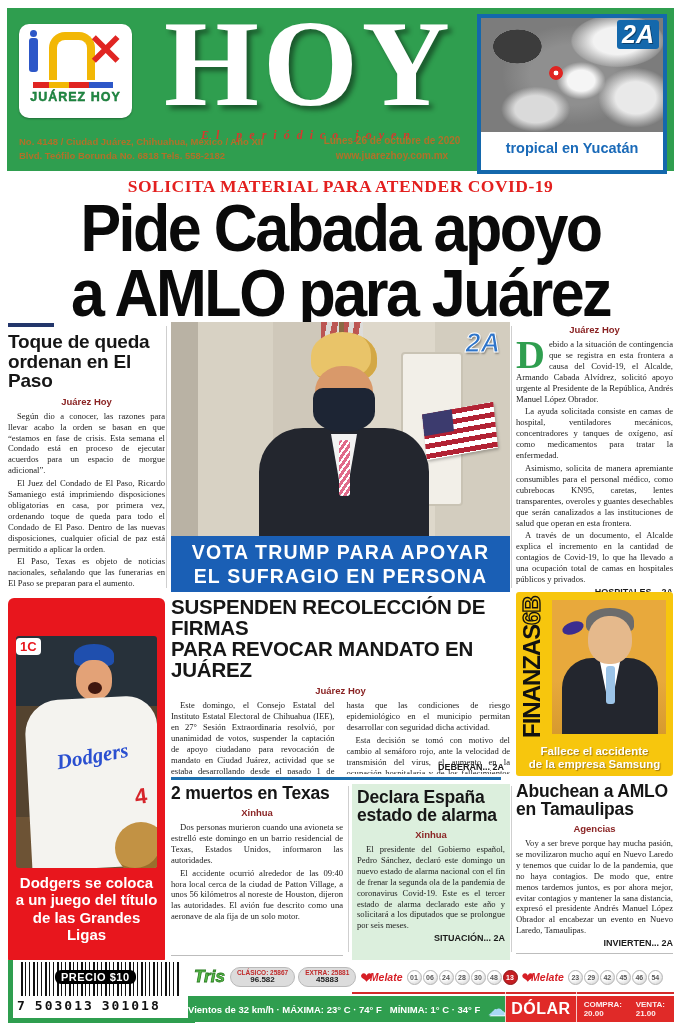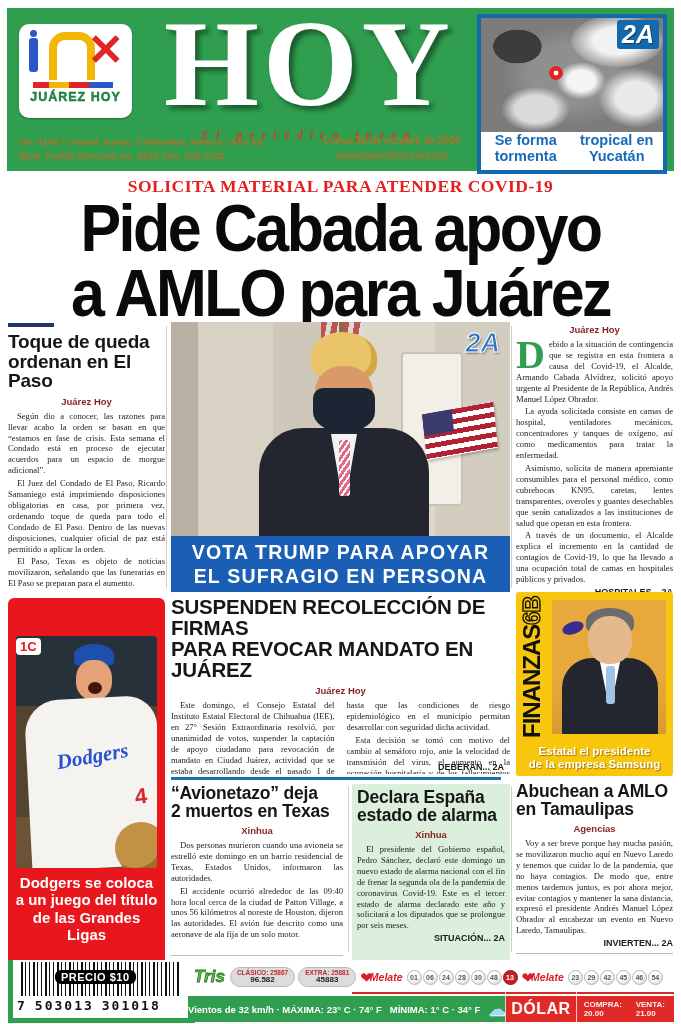--- a/index.html
+++ b/index.html
@@ -214,40 +214,39 @@
     <div class="dateline">
       <div>Lunes 26 de octubre de 2020</div>
       <div>www.juarezhoy.com.mx</div>
     </div>
     <div class="weather-box">
       <div class="sat">
         <div class="storm-marker"></div>
         <div class="weather-ref">2A</div>
       </div>
       <div class="weather-caption">
-        <span>Se forma tormenta</span>
         <span>tropical en Yucatán</span>
       </div>
     </div>
   </div>
 
   <div class="kicker">SOLICITA MATERIAL PARA ATENDER COVID-19</div>
   <div class="headline">
     <div>Pide Cabada apoyo</div>
     <div>a AMLO para Juárez</div>
   </div>
 
   <div class="left-col">
     <div class="mini-rule"></div>
     <div class="art-title">Toque de queda ordenan en El Paso</div>
     <div class="byline">Juárez Hoy</div>
     <div class="bodytext">
       <p>Según dio a conocer, las razones para llevar acabo la orden se basan en que “estamos en fase de crisis. Esta semana el Condado está en proceso de ejecutar acuerdos para un espacio de morgue adicional”.</p>
       <p>El Juez del Condado de El Paso, Ricardo Samaniego está imprimiendo disposiciones obligatorias en casa, por primera vez, ordenando toque de queda para todo el Condado de El Paso. Dentro de las nuevas disposiciones, cualquier oficial de paz está permitido a aplicar la orden.</p>
-      <p>El Paso, Texas es objeto de noticias movilizaron, señalando que las funerarias en El Paso se preparan para el aumento.</p>
+      <p>El Paso, Texas es objeto de noticias nacionales, señalando que las funerarias en El Paso se preparan para el aumento.</p>
     </div>
 
   </div>
 
   <div class="vrule" style="left:166px;top:326px;height:262px;"></div>
 
   <div class="photo">
     <div class="flag-top"></div>
     <div class="flagpole"></div>
     <div class="photo-panel"></div>
@@ -317,28 +316,27 @@
     </div>
     <div class="fin-photo">
       <div class="fin-flag-dot"></div>
       <div class="fin-suit"></div>
       <div class="fin-shirt"></div>
       <div class="fin-tie"></div>
       <div class="fin-hair"></div>
       <div class="fin-face"></div>
     </div>
     <div class="fin-caption">
-      <div>Estatal el presidente</div>
+      <div>Fallece el accidente</div>
       <div>de la empresa Samsung</div>
     </div>
   </div>
 
   <div class="avioneta">
     <div class="art-title">
-      <div>“Avionetazo” deja</div>
       <div>2 muertos en Texas</div>
     </div>
     <div class="byline">Xinhua</div>
     <div class="bodytext">
       <p>Dos personas murieron cuando una avioneta se estrelló este domingo en un barrio residencial de Texas, Estados Unidos, informaron las autoridades.</p>
       <p>El accidente ocurrió alrededor de las 09:40 hora local cerca de la ciudad de Patton Village, a unos 56 kilómetros al noreste de Houston, dijeron las autoridades. El avión fue descrito como una aeronave de ala fija de un solo motor.</p>
     </div>
   </div>
 
   <div class="vrule" style="left:348px;top:786px;height:166px;"></div>

